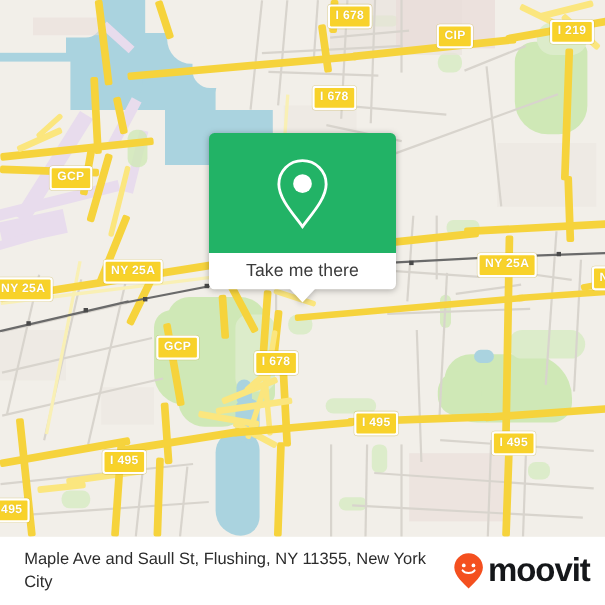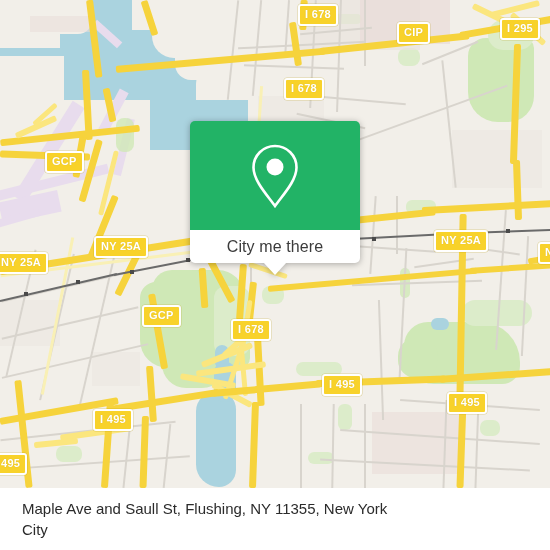--- a/index.html
+++ b/index.html
@@ -333,21 +333,21 @@
       <div class="railtick" style="left:244px;top:248px;width:4px;height:4px;"></div>
       <div class="railtick" style="left:308px;top:243px;width:4px;height:4px;"></div>
       <div class="railtick" style="left:372px;top:237px;width:4px;height:4px;"></div>
       <div class="railtick" style="left:446px;top:232px;width:5px;height:5px;"></div>
       <div class="railtick" style="left:506px;top:229px;width:4px;height:4px;"></div>
     </div>
 
     <div id="shields">
         <div class="shield" style="left: 298px; top: 4px;">I 678</div>
         <div class="shield" style="left: 397px; top: 22px;">CIP</div>
-        <div class="shield" style="left: 500px; top: 18px;">I 295</div>
+        <div class="shield" style="left: 500px; top: 18px;">I 219</div>
         <div class="shield" style="left: 284px; top: 78px;">I 678</div>
         <div class="shield" style="left: 45px; top: 151px;">GCP</div>
         <div class="shield" style="left: 94px; top: 236px;">NY 25A</div>
         <div class="shield" style="left: -6px; top: 252px;">NY 25A</div>
         <div class="shield" style="left: 434px; top: 230px;">NY 25A</div>
         <div class="shield" style="left: 538px; top: 242px;">N</div>
         <div class="shield" style="left: 142px; top: 305px;">GCP</div>
         <div class="shield" style="left: 231px; top: 319px;">I 678</div>
         <div class="shield" style="left: 322px; top: 374px;">I 495</div>
         <div class="shield" style="left: 447px; top: 392px;">I 495</div>
@@ -356,23 +356,32 @@
       </div>
 
     <div id="popup">
       <div id="popup-top">
         <svg width="54" height="68" viewBox="0 0 54 68">
           <path d="M27 4 C15 4 5.5 13.5 5.5 25.5 C5.5 39 20 54 27 64 C34 54 48.5 39 48.5 25.5 C48.5 13.5 39 4 27 4 Z" fill="none" stroke="#ffffff" stroke-width="2.6"></path>
           <circle cx="27" cy="25" r="8.5" fill="#ffffff"></circle>
         </svg>
       </div>
       <div id="popup-bottom">
-        <span class="lbl">City me there</span>
+        <span class="lbl">Take me there</span>
       </div>
       <div id="popup-tail"></div>
     </div>
 
   </div>
 
   <div id="footer">
     <div id="footer-title">Maple Ave and Saull St, Flushing, NY 11355, New York City</div>
+    <div id="brand">
+      <svg width="30" height="34" viewBox="0 0 30 34">
+        <path d="M15 1 C7.8 1 2 6.8 2 14 C2 21.5 10.5 28.5 15 33 C19.5 28.5 28 21.5 28 14 C28 6.8 22.2 1 15 1 Z" fill="#f4501f"></path>
+        <circle cx="10.6" cy="12" r="1.7" fill="#ffffff"></circle>
+        <circle cx="19.4" cy="12" r="1.7" fill="#ffffff"></circle>
+        <path d="M9.6 16.6 C11.6 19.6 18.4 19.6 20.4 16.6" fill="none" stroke="#ffffff" stroke-width="1.9" stroke-linecap="round"></path>
+      </svg>
+      <span id="brand-word">moovit</span>
+    </div>
   </div>
 </div>
 
 </body></html>

